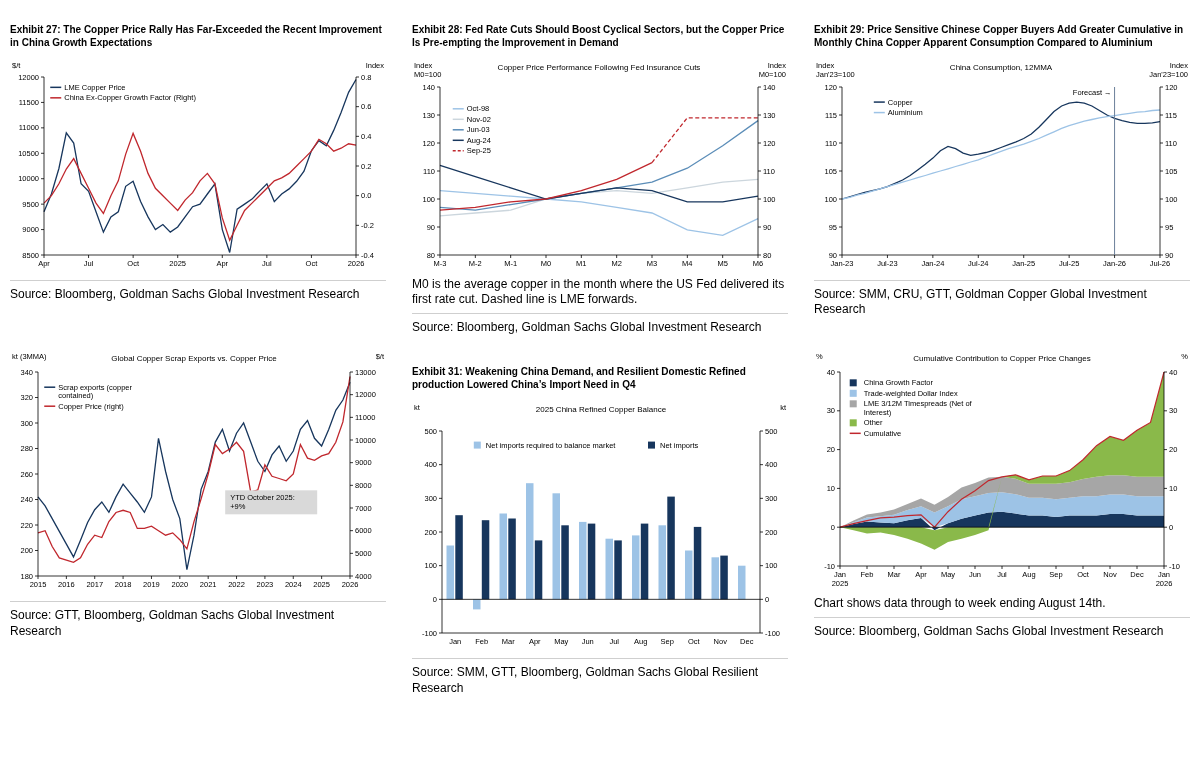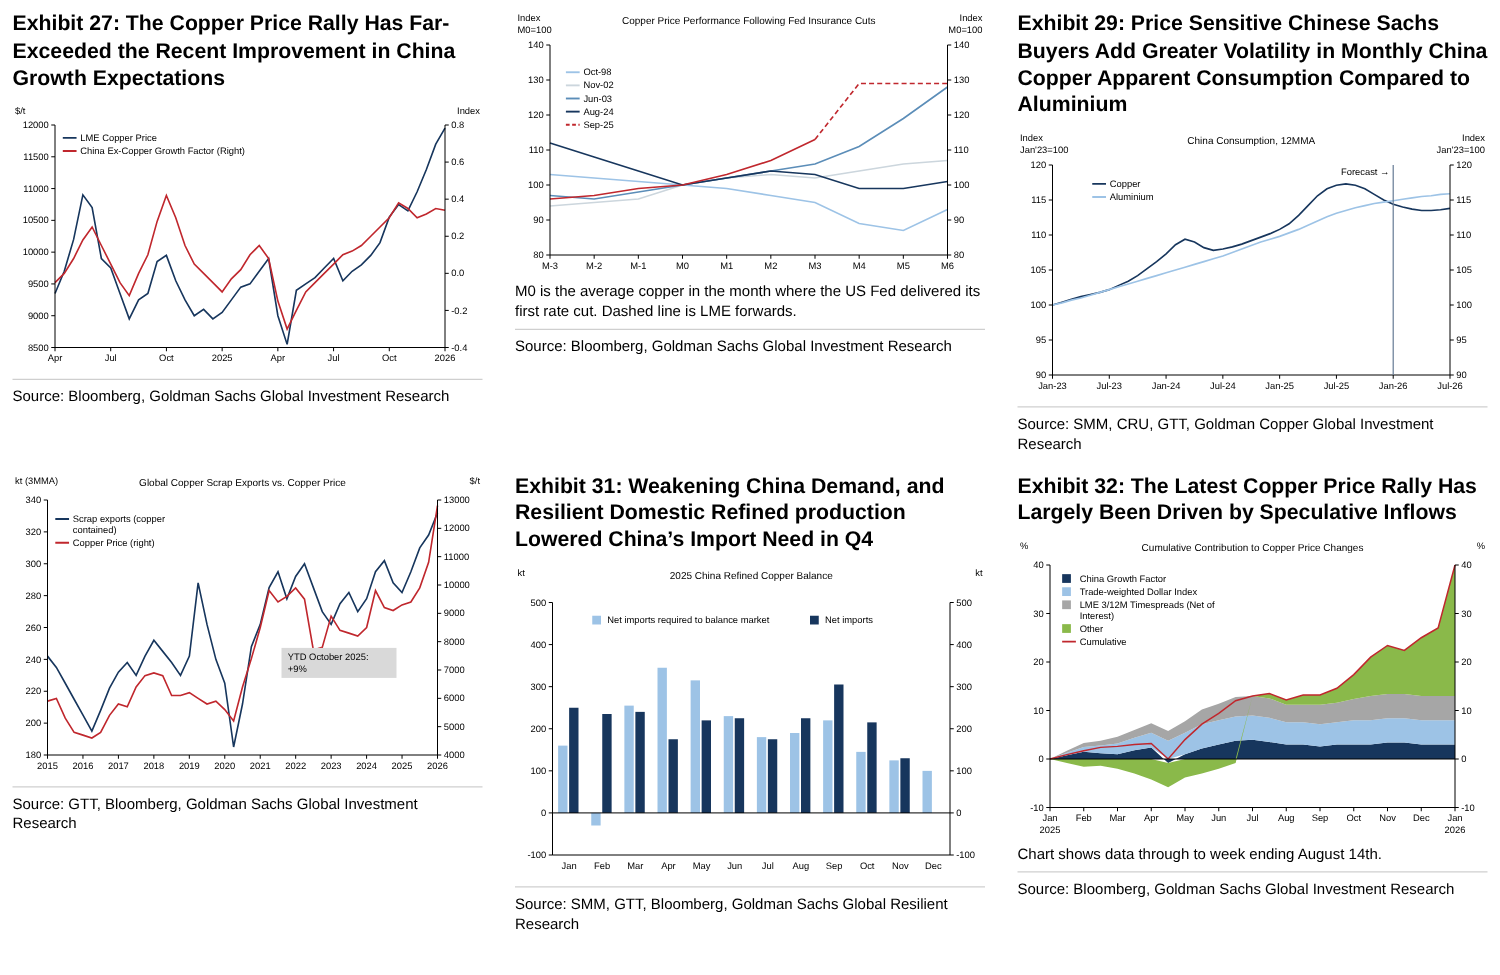--- a/index.html
+++ b/index.html
@@ -2,21 +2,21 @@
 <html><head>
 <meta charset="utf-8">
 <title>Copper Exhibits</title>
 <style>
   *{box-sizing:border-box}
   html,body{margin:0;padding:0}
   body{width:1200px;height:780px;overflow:hidden;background:#fff;color:#000;
        font-family:"Liberation Sans",sans-serif}
   .grid{display:grid;grid-template-columns:repeat(3,1fr);column-gap:26px;row-gap:14px;padding:8px 10px}
   .panel{display:flex;flex-direction:column;min-width:0}
-  .title{font-size:17px;line-height:1.28;font-weight:700;margin:0 0 9px}
+  .title{font-size:10px;line-height:1.28;font-weight:700;margin:16px 0 9px}
   .chart{margin:0 0 4px}
   .rule{border:0;border-top:1px solid #cfcfcf;margin:5px 0 4px;width:100%}
   .note,.source{font-size:12px;line-height:1.32;margin:2px 0 0}
   svg{display:block}
   svg text{font-family:"Liberation Sans",sans-serif}
 </style>
 </head>
 <body>
 
 <main class="grid">
@@ -88,20 +88,21 @@
             <line x1="40.24" y1="38.84" x2="51.24" y2="38.84" stroke="#c0272d" stroke-width="1.5"></line>
             <text x="54.24" y="41.34" text-anchor="start" font-size="7.5" fill="#000">China Ex-Copper Growth Factor (Right)</text>
           </g>
         </svg>
       </div>
     <hr class="rule">
     <p class="source">Source: Bloomberg, Goldman Sachs Global Investment Research</p>
   </section>
 
   <section class="panel">
+    <h2 class="title">Exhibit 28: Fed Rate Cuts Should Boost Cyclical Sectors, but the Copper Price Is Pre-empting the Improvement in Demand</h2>
     <div class="chart">
         <svg width="376" height="212" viewBox="0 0 376 212">
           <g>
             <path d="M28.0,131.6L63.3,134.4L98.7,137.2L134.0,140.0L169.3,142.8L204.7,148.4L240.0,154.0L275.3,170.8L310.7,176.4L346.0,159.6" fill="none" stroke="#9dc3e6" stroke-width="1.3"></path>
             <path d="M28.0,156.8L63.3,154.0L98.7,151.2L134.0,140.0L169.3,134.4L204.7,131.6L240.0,134.4L275.3,128.8L310.7,123.2L346.0,120.4" fill="none" stroke="#ccd6dd" stroke-width="1.3"></path>
             <path d="M28.0,148.4L63.3,151.2L98.7,145.6L134.0,140.0L169.3,134.4L204.7,128.8L240.0,123.2L275.3,109.2L310.7,86.8L346.0,61.6" fill="none" stroke="#5b8db8" stroke-width="1.3"></path>
             <path d="M28.0,106.4L63.3,117.6L98.7,128.8L134.0,140.0L169.3,134.4L204.7,128.8L240.0,131.6L275.3,142.8L310.7,142.8L346.0,137.2" fill="none" stroke="#17365d" stroke-width="1.3"></path>
             <path d="M28.0,151.2L63.3,148.4L98.7,142.8L134.0,140.0L169.3,131.6L204.7,120.4L240.0,103.6" fill="none" stroke="#c0272d" stroke-width="1.3"></path>
             <path d="M240.0,103.6L275.3,58.8L310.7,58.8L346.0,58.8" fill="none" stroke="#c0272d" stroke-width="1.3" stroke-dasharray="4 2.5"></path>
           </g>
@@ -176,21 +177,21 @@
             <text x="54.72" y="94.3" text-anchor="start" font-size="7.5" fill="#000">Sep-25</text>
           </g>
         </svg>
       </div>
     <p class="note">M0 is the average copper in the month where the US Fed delivered its first rate cut. Dashed line is LME forwards.</p>
     <hr class="rule">
     <p class="source">Source: Bloomberg, Goldman Sachs Global Investment Research</p>
   </section>
 
   <section class="panel">
-    <h2 class="title">Exhibit 29: Price Sensitive Chinese Sachs Buyers Add Greater Volatility in Monthly China Copper Apparent Consumption Compared to Aluminium</h2>
+    <h2 class="title">Exhibit 29: Price Sensitive Chinese Copper Buyers Add Greater Cumulative in Monthly China Copper Apparent Consumption Compared to Aluminium</h2>
     <div class="chart">
         <svg width="376" height="212" viewBox="0 0 376 212">
           <g>
             <path d="M28.0,140.0L35.6,137.8L43.1,135.5L50.7,133.3L58.3,131.6L65.9,129.9L73.4,127.7L81.0,124.3L88.6,121.0L96.1,116.5L103.7,110.9L111.3,105.3L118.9,99.1L126.4,91.8L134.0,87.4L141.6,89.6L149.1,94.1L156.7,96.3L164.3,95.2L171.9,93.5L179.4,91.3L187.0,88.5L194.6,85.7L202.1,82.9L209.7,79.5L217.3,75.0L224.9,68.3L232.4,60.5L240.0,52.6L247.6,47.0L255.1,44.2L262.7,43.1L270.3,44.2L277.9,47.0L285.4,51.5L293.0,56.0L300.6,59.4L308.1,61.6L315.7,63.3L323.3,64.4L330.9,64.4L338.4,63.8L346.0,62.7" fill="none" stroke="#17365d" stroke-width="1.3"></path>
             <path d="M28.0,140.0L35.6,138.3L43.1,136.1L50.7,134.4L58.3,132.2L65.9,129.9L73.4,127.7L81.0,125.4L88.6,123.2L96.1,121.0L103.7,118.7L111.3,116.5L118.9,114.2L126.4,112.0L134.0,109.8L141.6,107.5L149.1,105.3L156.7,103.0L164.3,100.8L171.9,98.0L179.4,95.2L187.0,92.4L194.6,89.6L202.1,87.4L209.7,85.1L217.3,82.3L224.9,79.5L232.4,76.2L240.0,72.8L247.6,69.4L255.1,66.6L262.7,64.4L270.3,62.2L277.9,60.5L285.4,58.8L293.0,57.7L300.6,56.6L308.1,55.4L315.7,54.3L323.3,53.2L330.9,52.6L338.4,51.5L346.0,51.0" fill="none" stroke="#9dc3e6" stroke-width="1.3"></path>
           </g>
           <g>
             <line stroke="#000" stroke-width="0.8" x1="28" y1="28" x2="28" y2="196"></line>
             <line stroke="#000" stroke-width="0.8" x1="346" y1="28" x2="346" y2="196"></line>
             <line stroke="#000" stroke-width="0.8" x1="28" y1="196" x2="346" y2="196"></line>
@@ -435,21 +436,20 @@
             <rect x="236" y="40.59" width="7" height="7" fill="#17365d"></rect>
             <text x="248" y="46.59" text-anchor="start" font-size="7.5" fill="#000">Net imports</text>
           </g>
         </svg>
       </div>
     <hr class="rule">
     <p class="source">Source: SMM, GTT, Bloomberg, Goldman Sachs Global Resilient Research</p>
   </section>
 
   <section class="panel">
-    <h2 class="title">Exhibit 32: The Latest Copper Price Rally Has Largely Been Driven by Speculative Inflows</h2>
     <div class="chart">
         <svg width="376" height="240" viewBox="0 0 376 240">
           <g>
             <path d="M26.0,177.2L39.5,174.1L53.0,171.4L66.5,172.5L80.0,173.3L93.5,170.2L107.0,167.9L120.5,180.3L134.0,173.3L147.5,168.7L161.0,165.6L174.5,162.5L188.0,161.7L201.5,163.6L215.0,165.6L228.5,165.6L242.0,167.1L255.5,165.6L269.0,165.6L282.5,165.6L296.0,164.0L309.5,164.0L323.0,165.6L336.5,165.6L350.0,165.6L350.0,177.2L336.5,177.2L323.0,177.2L309.5,177.2L296.0,177.2L282.5,177.2L269.0,177.2L255.5,177.2L242.0,177.2L228.5,177.2L215.0,177.2L201.5,177.2L188.0,177.2L174.5,177.2L161.0,177.2L147.5,177.2L134.0,177.2L120.5,177.2L107.0,177.2L93.5,177.2L80.0,177.2L66.5,177.2L53.0,177.2L39.5,177.2L26.0,177.2Z" fill="#17365d"></path>
             <path d="M26.0,177.2L39.5,172.2L53.0,167.5L66.5,166.3L80.0,164.8L93.5,160.1L107.0,156.2L120.5,162.5L134.0,156.2L147.5,149.3L161.0,146.2L174.5,143.1L188.0,142.3L201.5,144.2L215.0,147.7L228.5,147.7L242.0,149.3L255.5,147.7L269.0,146.2L282.5,146.2L296.0,144.6L309.5,144.6L323.0,146.2L336.5,146.2L350.0,146.2L350.0,165.6L336.5,165.6L323.0,165.6L309.5,164.0L296.0,164.0L282.5,165.6L269.0,165.6L255.5,165.6L242.0,167.1L228.5,165.6L215.0,165.6L201.5,163.6L188.0,161.7L174.5,162.5L161.0,165.6L147.5,168.7L134.0,173.3L120.5,177.2L107.0,167.9L93.5,170.2L80.0,173.3L66.5,172.5L53.0,171.4L39.5,174.1L26.0,177.2Z" fill="#9dc3e6"></path>
             <path d="M26.0,177.2L39.5,170.6L53.0,164.4L66.5,162.5L80.0,159.4L93.5,153.9L107.0,148.5L120.5,154.7L134.0,146.9L147.5,137.6L161.0,133.0L174.5,127.5L188.0,126.8L201.5,128.7L215.0,133.7L228.5,133.7L242.0,133.7L255.5,132.2L269.0,129.1L282.5,126.8L296.0,125.2L309.5,125.2L323.0,126.8L336.5,126.8L350.0,126.8L350.0,146.2L336.5,146.2L323.0,146.2L309.5,144.6L296.0,144.6L282.5,146.2L269.0,146.2L255.5,147.7L242.0,149.3L228.5,147.7L215.0,147.7L201.5,144.2L188.0,142.3L174.5,143.1L161.0,146.2L147.5,149.3L134.0,156.2L120.5,162.5L107.0,156.2L93.5,160.1L80.0,164.8L66.5,166.3L53.0,167.5L39.5,172.2L26.0,177.2Z" fill="#a6a6a6"></path>
             <path d="M26.0,177.2L39.5,180.3L53.0,183.4L66.5,182.6L80.0,185.0L93.5,188.8L107.0,193.5L120.5,199.7L134.0,191.9L147.5,188.8L161.0,185.0L174.5,180.3L188.0,126.8L201.5,124.8L215.0,129.9L228.5,126.0L242.0,126.0L255.5,120.6L269.0,109.7L282.5,95.7L296.0,86.4L309.5,90.3L323.0,80.2L336.5,72.4L350.0,22.0L350.0,126.8L336.5,126.8L323.0,126.8L309.5,125.2L296.0,125.2L282.5,126.8L269.0,129.1L255.5,132.2L242.0,133.7L228.5,133.7L215.0,133.7L201.5,128.7L188.0,126.8L174.5,177.2L161.0,177.2L147.5,177.2L134.0,177.2L120.5,180.3L107.0,177.2L93.5,177.2L80.0,177.2L66.5,177.2L53.0,177.2L39.5,177.2L26.0,177.2Z" fill="#8ab94a"></path>
             <path d="M26.0,177.2L39.5,173.7L53.0,170.6L66.5,167.9L80.0,167.1L93.5,165.6L107.0,164.8L120.5,177.2L134.0,161.7L147.5,149.3L161.0,140.7L174.5,130.6L188.0,126.8L201.5,124.8L215.0,129.9L228.5,126.0L242.0,126.0L255.5,120.6L269.0,109.7L282.5,95.7L296.0,86.4L309.5,90.3L323.0,80.2L336.5,72.4L350.0,22.0" fill="none" stroke="#c0272d" stroke-width="1.2"></path>
           </g>
           <g>

